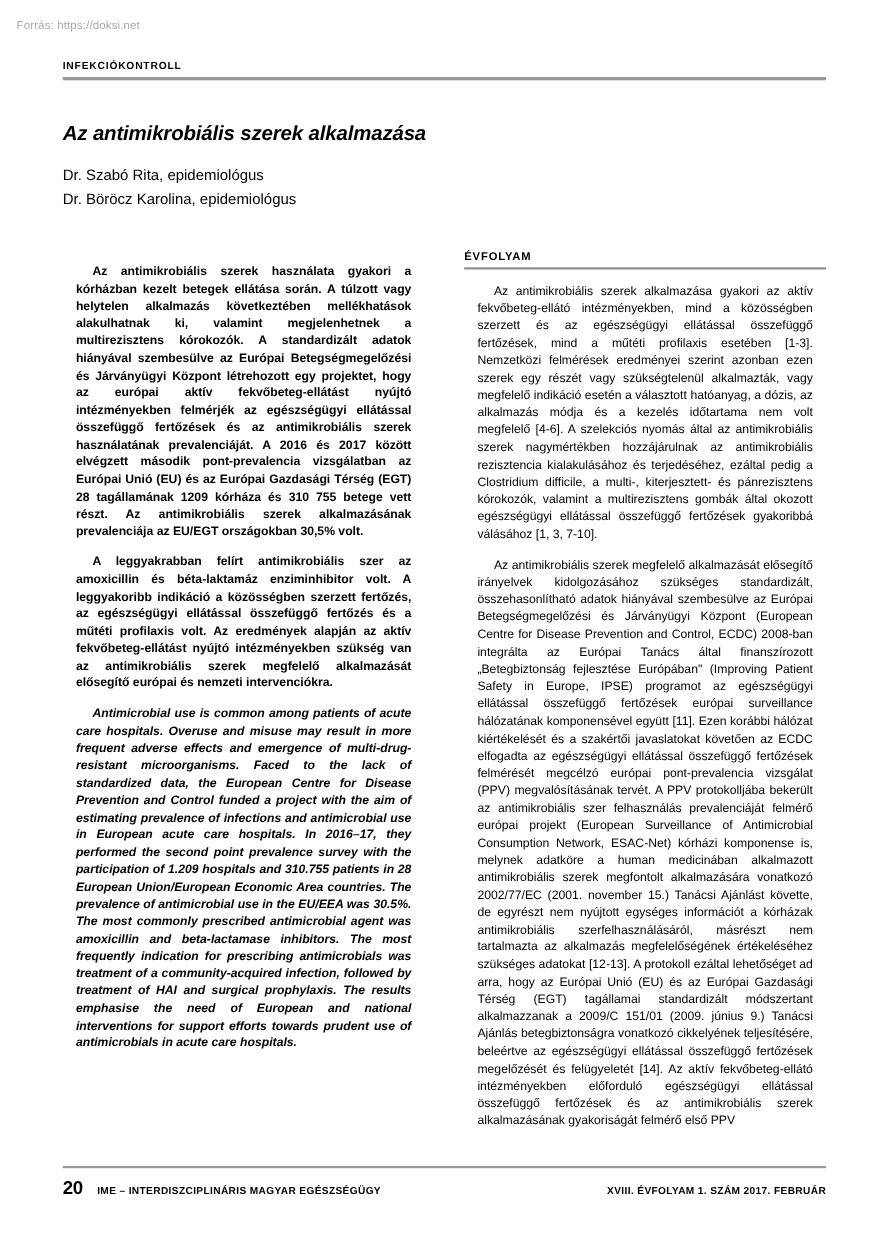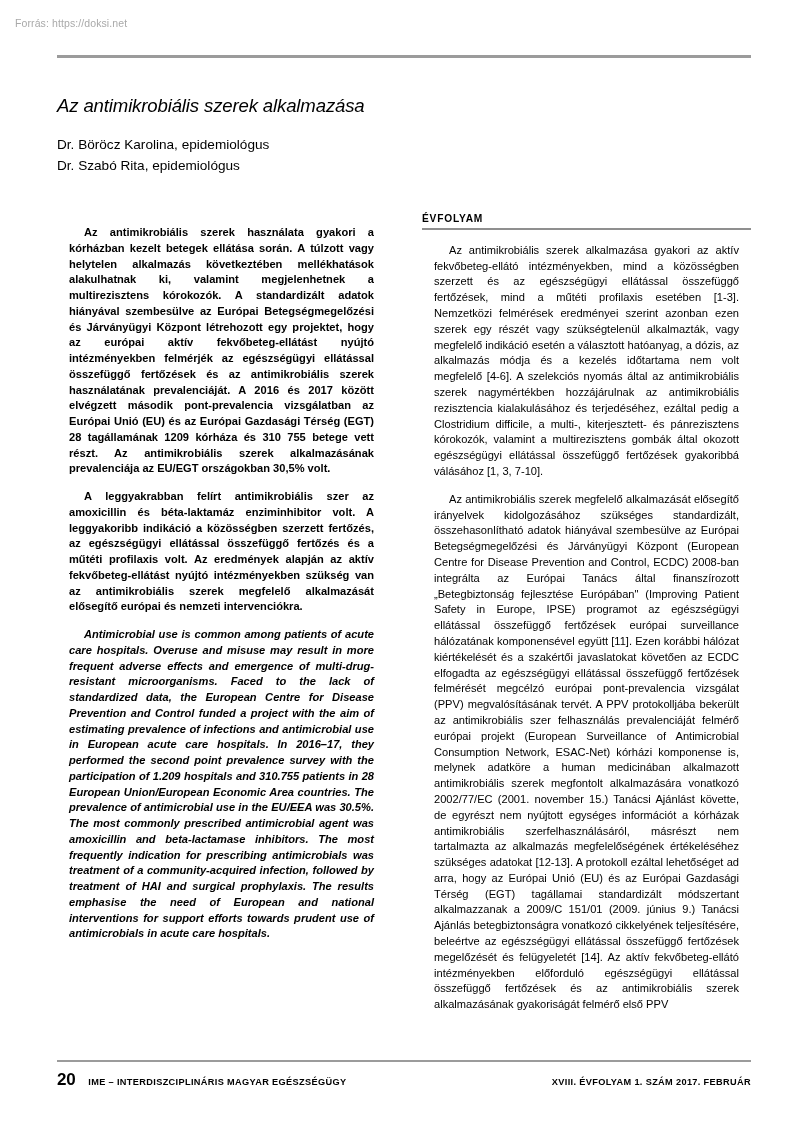--- a/index.html
+++ b/index.html
@@ -52,21 +52,21 @@
     background: #9b9b9b;
     margin-bottom: 0;
   }
 
   
   .title-block {
     margin-top: 36px;
   }
   .doc-title {
     font-size: 18.6px;
-    font-weight: normal;
+    font-weight: bold;
     font-style: italic;
     line-height: 1.34;
     letter-spacing: -0.15px;
   }
   .doc-title .line2 { display: block; }
 
   .authors {
     margin-top: 16px;
     font-size: 13.6px;
     line-height: 1.52;
@@ -165,29 +165,30 @@
 </style>
 </head>
 <body>
 
 <div class="page">
 
   <div class="watermark">Forrás: https://doksi.net</div>
 
   <div class="frame">
 
+    <div class="runhead">INFEKCIÓKONTROLL</div>
     <div class="rule-head"></div>
 
     <div class="title-block">
       <h1 class="doc-title">
         <span>Az antimikrobiális szerek alkalmazása</span>
       </h1>
       <div class="authors">
+        <div>Dr. Szabó Rita, epidemiológus</div>
         <div>Dr. Böröcz Karolina, epidemiológus</div>
-        <div>Dr. Szabó Rita, epidemiológus</div>
       </div>
     </div>
 
     <div class="columns">
 
       <div class="col">
         <p class="para abs-hu">Az antimikrobiális szerek használata gyakori a kórházban kezelt betegek ellátása során. A túlzott vagy helytelen alkalmazás következtében mellékhatások alakulhatnak ki, valamint megjelenhetnek a multirezisztens kórokozók. A standardizált adatok hiányával szembesülve az Európai Betegségmegelőzési és Járványügyi Központ létrehozott egy projektet, hogy az európai aktív fekvőbeteg-ellátást nyújtó intézményekben felmérjék az egészségügyi ellátással összefüggő fertőzések és az antimikrobiális szerek használatának prevalenciáját. A 2016 és 2017 között elvégzett második pont-prevalencia vizsgálatban az Európai Unió (EU) és az Európai Gazdasági Térség (EGT) 28 tagállamának 1209 kórháza és 310 755 betege vett részt. Az antimikrobiális szerek alkalmazásának prevalenciája az EU/EGT országokban 30,5% volt.</p>
         <p class="para abs-hu">A leggyakrabban felírt antimikrobiális szer az amoxicillin és béta-laktamáz enziminhibitor volt. A leggyakoribb indikáció a közösségben szerzett fertőzés, az egészségügyi ellátással összefüggő fertőzés és a műtéti profilaxis volt. Az eredmények alapján az aktív fekvőbeteg-ellátást nyújtó intézményekben szükség van az antimikrobiális szerek megfelelő alkalmazását elősegítő európai és nemzeti intervenciókra.</p>
         <p class="para abs-en">Antimicrobial use is common among patients of acute care hospitals. Overuse and misuse may result in more frequent adverse effects and emergence of multi-drug-resistant microorganisms. Faced to the lack of standardized data, the European Centre for Disease Prevention and Control funded a project with the aim of estimating prevalence of infections and antimicrobial use in European acute care hospitals. In 2016–17, they performed the second point prevalence survey with the participation of 1.209 hospitals and 310.755 patients in 28 European Union/European Economic Area countries. The prevalence of antimicrobial use in the EU/EEA was 30.5%. The most commonly prescribed antimicrobial agent was amoxicillin and beta-lactamase inhibitors. The most frequently indication for prescribing antimicrobials was treatment of a community-acquired infection, followed by treatment of HAI and surgical prophylaxis. The results emphasise the need of European and national interventions for support efforts towards prudent use of antimicrobials in acute care hospitals.</p>
       </div>

